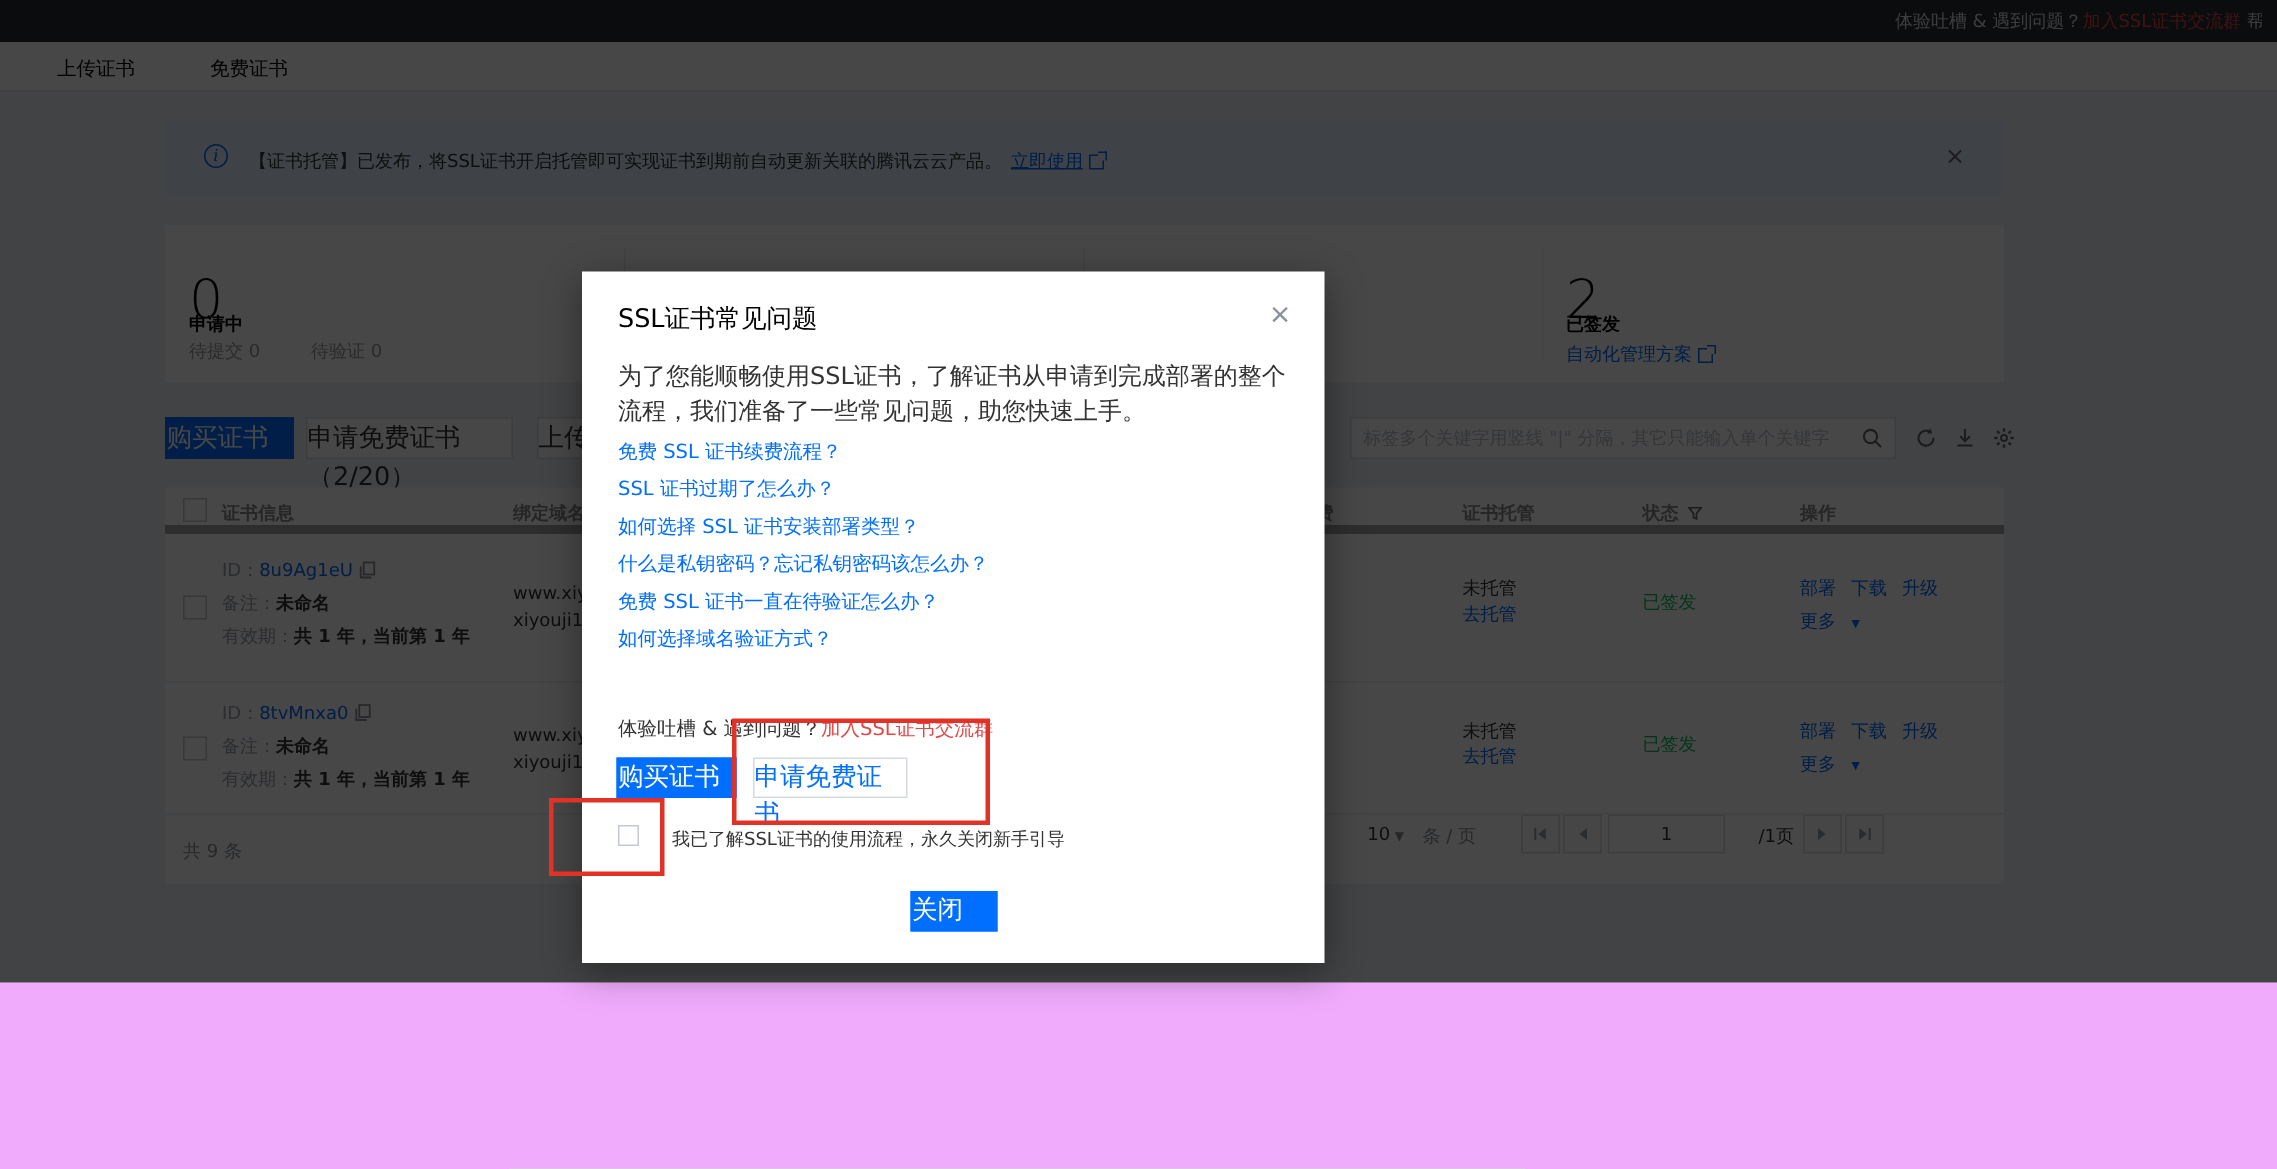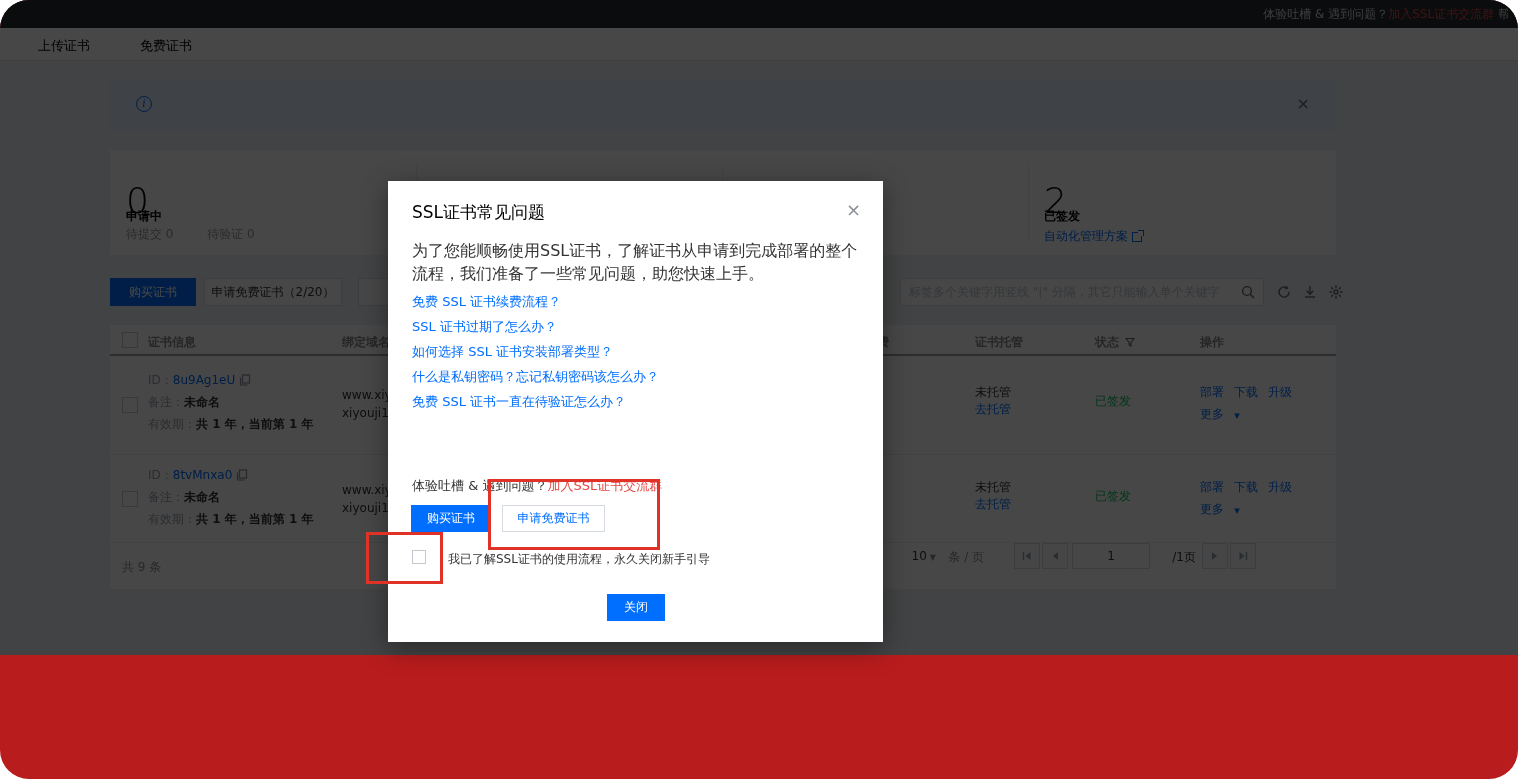--- a/index.html
+++ b/index.html
@@ -1,18 +1,18 @@
 <!DOCTYPE html>
 <html><head>
 <meta charset="utf-8">
 <style>
   * { margin:0; padding:0; box-sizing:border-box; }
   html,body { background:#fff; }
   body { font-family:"DejaVu Sans","Liberation Sans",sans-serif; font-size:12px; color:#333; }
-  .screen { position:relative; width:1518px; height:779px; overflow:hidden; background:#b91c1c;border-radius:29px; }
+  .screen { position:relative; width:1518px; height:779px; overflow:hidden; background:#f0abfc; }
 
   
   .topbar { position:absolute; left:0; top:0; width:1518px; height:28px; background:#262c33; }
   .topbar-right { position:absolute; right:10px; top:6px; white-space:nowrap; color:#d8d8d8; font-size:12px; }
   .topbar-right .red-link { color:#e54545; text-decoration:none; cursor:pointer; }
   .topbar-clip { display:inline-block; width:10px; overflow:hidden; vertical-align:top; color:#d8d8d8; }
 
   .tabsrow { position:absolute; left:0; top:28px; width:1518px; height:33px; background:#fff; border-bottom:1px solid #e2e2e2; }
   .tab { position:absolute; top:9px; font-size:13px; color:#000; cursor:pointer; }
   .tab.t1 { left:38px; }
@@ -35,36 +35,36 @@
   .stat-card { position:absolute; top:0; width:306px; height:105px; }
   .stat-label { position:absolute; left:16px; top:18px; font-weight:bold; color:#000; font-size:12px;margin-top:40px; }
   .stat-value { position:absolute; left:16px; top:30px; font-size:36px; font-weight:300; color:#000; }
   .stat-subs { position:absolute; left:16px; top:76px; color:#999; }
   .stat-subs span { margin-right:30px; }
   .stat-link { position:absolute; left:16px; top:78px; color:#006eff; cursor:pointer; }
   .stat-link .ext-icon::after { background:#fff; }
 
   
   .toolbar { position:absolute; left:110px; top:217px; width:1226px; height:28px; }
-  .btn { display:inline-block; height:28px; line-height:26px; text-align:center; font-size:12px; cursor:pointer; vertical-align:top; }
+  .btn { display:inline-block; height:28px; line-height:26px; font-size:17px; cursor:pointer; vertical-align:top; }
   .btn-primary { background:#006eff; color:#fff; border:1px solid #006eff; }
   .btn-plain { background:#fff; color:#333; border:1px solid #d5d9e0; }
   .tb-buy { position:absolute; left:0; width:86px; }
   .tb-free { position:absolute; left:94px; width:138px; }
   .tb-upload { position:absolute; left:248px; width:120px; }
   .search-box { position:absolute; left:790px; top:0; width:364px; height:28px; background:#fff; border:1px solid #d5d9e0; }
   .search-box input { position:absolute; left:8px; top:1px; width:320px; height:24px; border:none; outline:none; font-size:12px; color:#333; font-family:inherit; }
   .search-box input::placeholder { color:#bcc2cc; }
   .search-ico { position:absolute; right:8px; top:6px; cursor:pointer; }
   .tool-ico { position:absolute; top:6px; cursor:pointer; }
   .ico-refresh { left:1166px; } .ico-download { left:1192px; } .ico-gear { left:1218px; }
 
   
   .tbl { position:absolute; left:110px; top:264px; width:1226px; background:#fff; }
-  .tbl-head { position:relative; height:31px; border-bottom:2px solid #a3a3a3; color:#888;font-weight:bold; }
+  .tbl-head { position:relative; height:31px; border-bottom:6px solid #a3a3a3; color:#888;font-weight:bold; }
   .th { position:absolute; top:9px; }
   .checkbox { width:16px; height:16px; border:1px solid #c3c8d1; background:#fff; cursor:pointer; }
   .hd-cb { position:absolute; left:12px; top:7px; }
   .th-info { left:38px; } .th-domain { left:232px; } .th-partial { left:767px; }
   .th-host { left:865px; } .th-status { left:985px; } .th-action { left:1090px; }
   .funnel { display:inline-block; margin-left:6px; vertical-align:-1px; }
 
   .row { position:relative; height:99px; border-bottom:1px solid #e8ebf0; }
   .row-cb { position:absolute; left:12px; top:41px; }
   .cell-info { position:absolute; left:38px; top:13px; line-height:22px; }
@@ -134,20 +134,23 @@
 
   <div class="tabsrow">
     <span class="tab t1">上传证书</span>
     <span class="tab t2">免费证书</span>
   </div>
 
   <div class="appbody">
 
     <div class="banner">
       <span class="info-icon">i</span>
+      <span class="banner-text">
+        <span>【证书托管】已发布，将SSL证书开启托管即可实现证书到期前自动更新关联的腾讯云云产品。</span><a class="banner-link">立即使用</a><span class="ext-icon"></span>
+      </span>
       <span class="banner-close">×</span>
     </div>
 
     <div class="stats">
       <div class="stat-div" style="left:306px"></div>
       <div class="stat-div" style="left:612px"></div>
       <div class="stat-div" style="left:918px"></div>
 
       <div class="stat-card" style="left:0">
         <div class="stat-label">申请中</div>
@@ -325,20 +328,21 @@
   <div class="modal">
     <div class="m-title">SSL证书常见问题</div>
     <div class="m-close">×</div>
     <div class="m-intro">为了您能顺畅使用SSL证书，了解证书从申请到完成部署的整个流程，我们准备了一些常见问题，助您快速上手。</div>
     <div class="m-faqs">
       <a>免费 SSL 证书续费流程？</a>
       <a>SSL 证书过期了怎么办？</a>
       <a>如何选择 SSL 证书安装部署类型？</a>
       <a>什么是私钥密码？忘记私钥密码该怎么办？</a>
       <a>免费 SSL 证书一直在待验证怎么办？</a>
+      <a>如何选择域名验证方式？</a>
     </div>
     <div class="m-feedback">
       <span>体验吐槽 &amp; 遇到问题？</span><a class="red-link">加入SSL证书交流群</a>
     </div>
     <span class="btn btn-primary m-buy">购买证书</span>
     <span class="btn btn-plain m-free">申请免费证书</span>
     <div class="m-cbrow">
       <span class="m-cb"></span>
       <span class="m-cbl">我已了解SSL证书的使用流程，永久关闭新手引导</span>
     </div>

